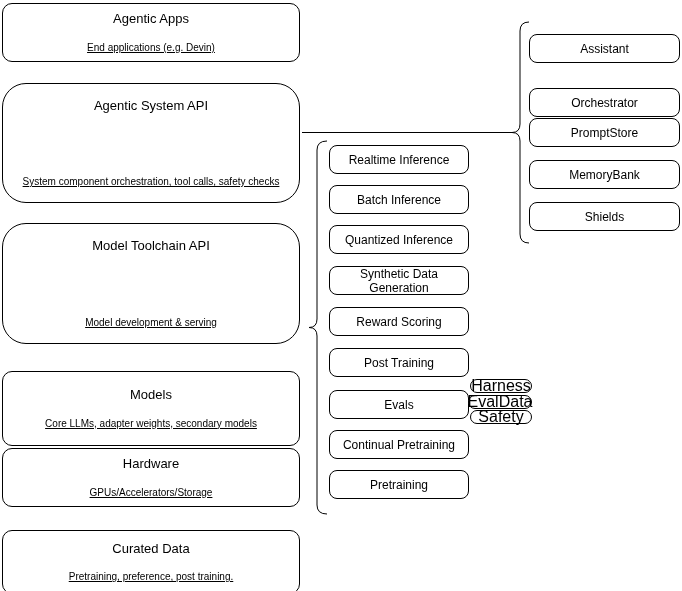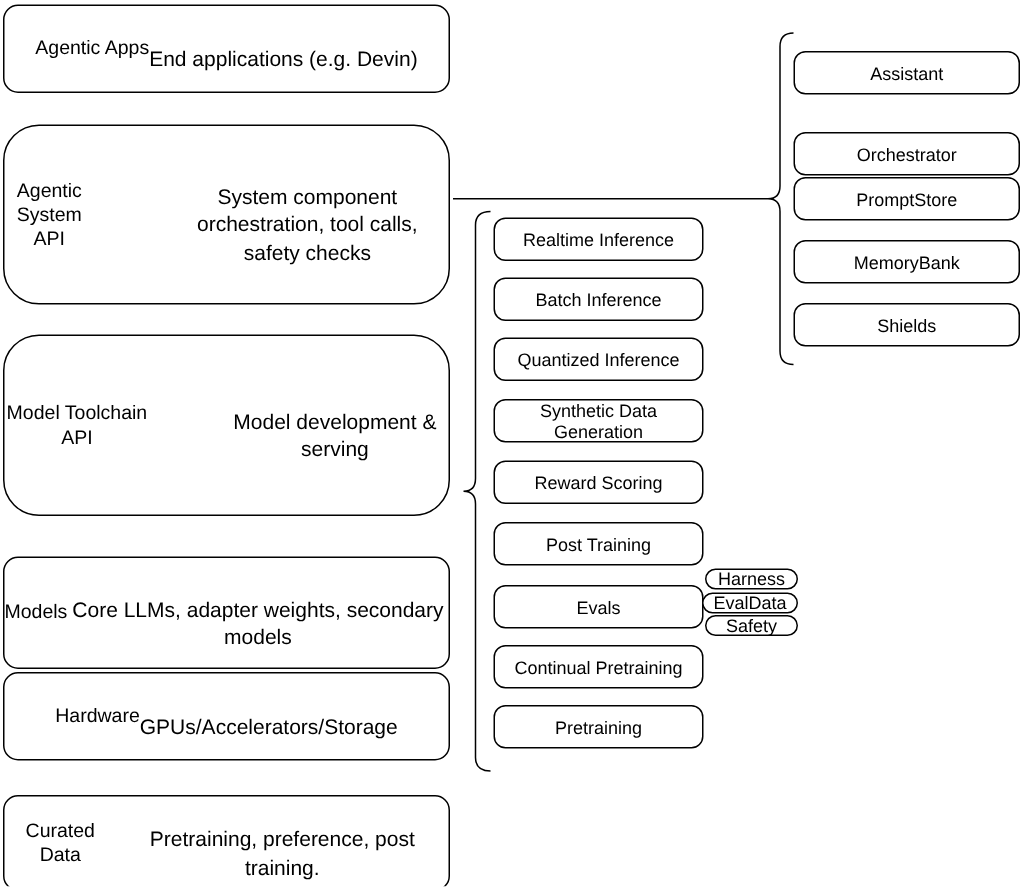--- a/index.html
+++ b/index.html
@@ -12,43 +12,43 @@
     color: #000000;
     overflow: hidden;
   }
   #wires { position: absolute; left: 0; top: 0; z-index: 1; }
   .box {
     position: absolute;
     box-sizing: border-box;
     background: #ffffff;
     border: 1px solid #000000;
     display: flex;
-    flex-direction: row;
+    flex-direction: column;
     align-items: center;
     justify-content: center;
     text-align: center;
     z-index: 2;
   }
   .lbox { left: 2px; width: 298px; border-radius: 10px; }
   .lbox.big { border-radius: 24px; gap: 48px; }
   .lbox .title { font-size: 13px; line-height: 1.25; }
-  .lbox .subtitle { font-size: 14px; line-height: 1.3; margin-top: 13px; }
+  .lbox .subtitle { font-size: 10px; line-height: 1.3; margin-top: 13px; text-decoration: underline; }
   .mbox { left: 329px; width: 140px; height: 29px; border-radius: 8px; font-size: 12px; }
   .rbox { left: 529px; width: 151px; height: 29px; border-radius: 8px; font-size: 12px; }
   .pill {
     position: absolute;
     box-sizing: border-box;
     background: #ffffff;
     border: 1px solid #000000;
     border-radius: 8px;
     height: 14px;
     display: flex;
     align-items: center;
     justify-content: center;
-    font-size: 12px;
+    font-size: 16px;
     line-height: 1;
     z-index: 3;
   }
 </style>
 </head>
 <body>
 
 <div id="canvas">
 
   <svg id="wires" width="682" height="591" viewBox="0 0 682 591">

